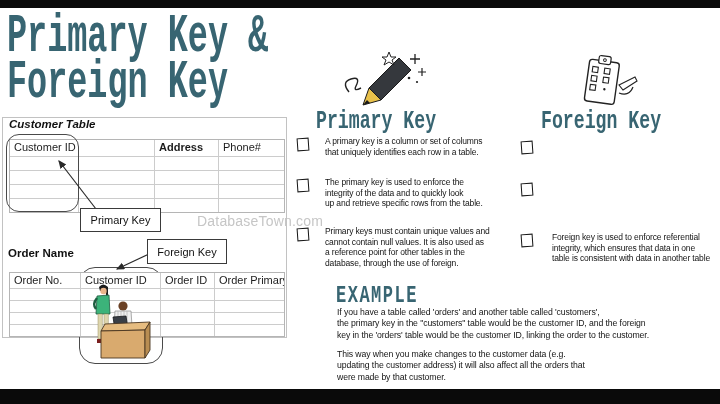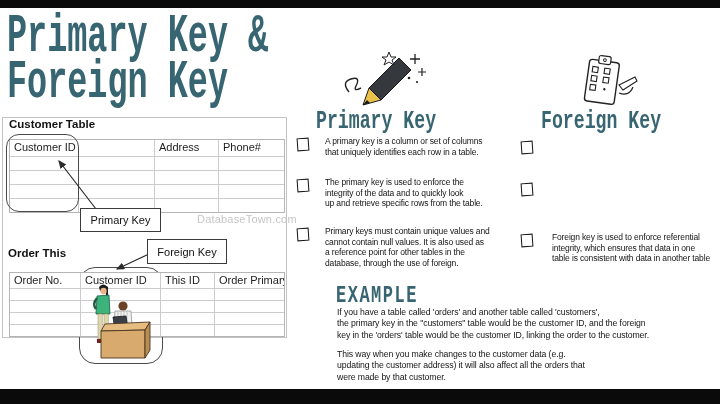--- a/index.html
+++ b/index.html
@@ -20,21 +20,21 @@
   .dtable{position:absolute;background:#fff;border:1px solid #b5b5b5;}
   .drow{display:flex;border-top:1px solid #cccccc;}
   .drow:first-child{border-top:none;}
   .dcell{border-left:1px solid #cccccc;box-sizing:border-box;padding:1px 4px;
          font-size:10.5px;color:#222;overflow:hidden;white-space:nowrap;}
   .dcell:first-child{border-left:none;}
   .hrow .dcell{font-size:11px;color:#1c1c1c;}
   .key-ring{position:absolute;border:1.5px solid #4a4a4a;border-radius:13px;background:transparent;}
   .callout{position:absolute;border:1.5px solid #3a3a3a;background:#fff;
            font-size:11px;color:#111;display:flex;align-items:center;justify-content:center;z-index:4;}
-  #watermark{font-size:11px;color:#c6c6c6;letter-spacing:0.2px;}
+  #watermark{font-size:14px;color:#c6c6c6;letter-spacing:0.2px;}
   
   .bullet{position:absolute;display:flex;align-items:flex-start;gap:8px;}
   .checkbox{width:10px;height:11px;border:1.7px solid #161616;background:#fff;
             transform:rotate(-4deg);flex:0 0 auto;margin-top:2px;}
   .bullet-text{font-size:8.5px;line-height:10.6px;letter-spacing:-0.15px;
                white-space:pre-line;color:#141414;}
   .pk .bullet-text{margin-left:8px;width:185px;}
   .fk .bullet-text{margin-left:11px;width:175px;}
   .para{position:absolute;font-size:8.7px;line-height:11.4px;letter-spacing:-0.1px;
         white-space:pre-line;color:#141414;width:395px;}
@@ -46,27 +46,27 @@
 <div class="abs bar" style="top:0;height:8px;"></div>
 <div class="abs bar" style="top:389px;height:15px;"></div>
 
 <div class="abs tw" id="main-title">
   <div>Primary Key &amp;</div>
   <div>Foreign Key</div>
 </div>
 
 <div class="abs" id="diagram-panel">
 
-  <div class="abs tbl-label" style="left:6px;top:0;">Customer Table</div>
+  <div class="abs tbl-label" style="left:6px;top:0;font-style:italic;">Customer Table</div>
 
   <div class="dtable" style="left:6px;top:21px;width:274px;">
     <div class="drow hrow" style="height:16px;">
       <div class="dcell" style="width:68px;">Customer ID</div>
       <div class="dcell" style="width:76px;margin-top:20px;">Name</div>
-      <div class="dcell" style="width:64px;">Address</div>
+      <div class="dcell" style="width:64px;font-weight:bold;">Address</div>
       <div class="dcell" style="width:66px;">Phone#</div>
     </div>
     <div class="drow" style="height:13px;">
       <div class="dcell" style="width:68px;"></div>
         <div class="dcell" style="width:76px;"></div>
         <div class="dcell" style="width:64px;"></div>
         <div class="dcell" style="width:66px;"></div>
     </div>
     <div class="drow" style="height:13px;">
       <div class="dcell" style="width:68px;"></div>
@@ -101,31 +101,31 @@
     <line x1="93" y1="91" x2="56" y2="43" stroke="#2a2a2a" stroke-width="1.2" marker-end="url(#ah)"></line>
     <line x1="146" y1="136" x2="114" y2="151" stroke="#2a2a2a" stroke-width="1.2" marker-end="url(#ah)"></line>
   </svg>
 
   <div class="callout" style="left:77px;top:90px;width:79px;height:22px;">
     <span>Primary Key</span>
   </div>
 
   <div class="abs" id="watermark" style="left:194px;top:95px;">DatabaseTown.com</div>
 
-  <div class="abs tbl-label" style="left:5px;top:129px;">Order This</div>
+  <div class="abs tbl-label" style="left:5px;top:129px;">Order Name</div>
 
   <div class="callout" style="left:144px;top:121px;width:78px;height:23px;">
     <span>Foreign Key</span>
   </div>
 
   <div class="dtable" style="left:6px;top:154px;width:274px;">
     <div class="drow hrow" style="height:15px;">
       <div class="dcell" style="width:70px;">Order No.</div>
       <div class="dcell" style="width:80px;">Customer ID</div>
-      <div class="dcell" style="width:54px;">This ID</div>
+      <div class="dcell" style="width:54px;">Order ID</div>
       <div class="dcell" style="width:70px;">Order Primary</div>
     </div>
     <div class="drow" style="height:11px;">
       <div class="dcell" style="width:70px;"></div>
         <div class="dcell" style="width:80px;"></div>
         <div class="dcell" style="width:54px;"></div>
         <div class="dcell" style="width:70px;"></div>
     </div>
     <div class="drow" style="height:11px;">
       <div class="dcell" style="width:70px;"></div>

